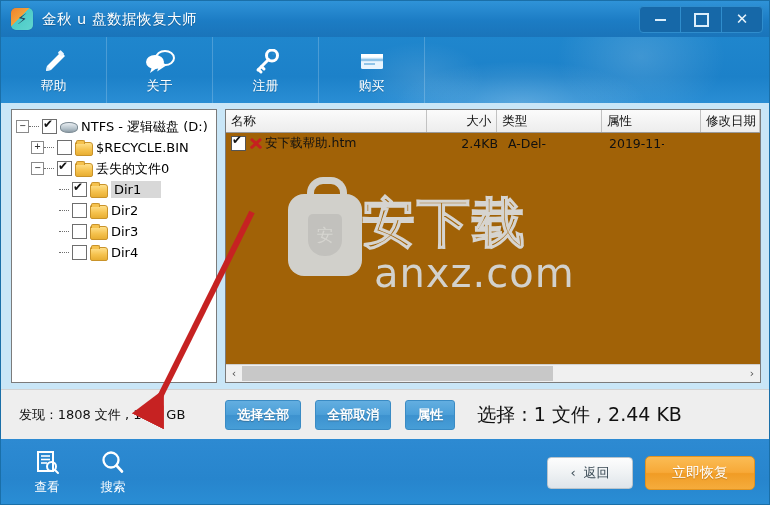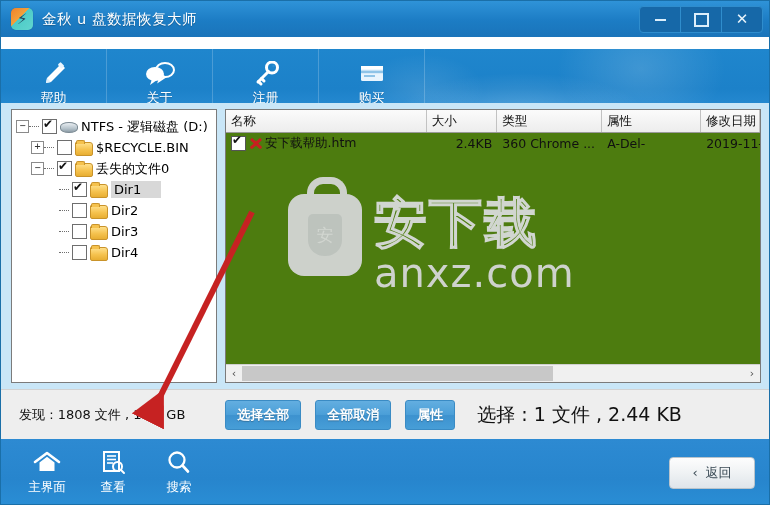--- a/index.html
+++ b/index.html
@@ -51,21 +51,21 @@
     color: #e9f4fb; font-size: 13px;
     border-right: 1px solid #2f8dcd;
   }
   #winbtns .wb:last-child { border-right: none; }
   .glyph-min { display:block; width:11px; height:0; border-top:2px solid #dbeefb; }
   .glyph-max { display:block; width:11px; height:10px; border:2px solid #dbeefb; }
   .glyph-close { font-size: 15px; line-height: 1; font-family:"DejaVu Sans", sans-serif; }
 
   
   #header {
-    position: absolute; left: 0; top: 48px; width: 770px; height: 66px;
+    position: absolute; left: 0; top: 36px; width: 770px; height: 66px;
     background:
       radial-gradient(ellipse 180px 60px at 520px 66px, rgba(255,255,255,.22), rgba(255,255,255,0) 70%),
       radial-gradient(ellipse 120px 90px at 640px 20px, rgba(255,255,255,.15), rgba(255,255,255,0) 70%),
       radial-gradient(ellipse 90px 50px at 420px 40px, rgba(255,255,255,.12), rgba(255,255,255,0) 70%),
       linear-gradient(180deg, #1f86cd 0%, #1c81c9 60%, #2a8ed4 100%);
     display: flex; align-items: stretch;
   }
   .tb-item {
     width: 105px; height: 66px;
     display: flex; flex-direction: column; align-items: center; justify-content: center;
@@ -85,21 +85,21 @@
     padding: 6px 10px;
     box-sizing: border-box;
     display: flex; gap: 8px;
   }
   #tree-pane {
     width: 206px; background: #ffffff;
     border: 1px solid #7b7b7b; box-sizing: border-box;
     padding: 6px 4px; overflow: hidden; position: relative;
   }
   #list-pane {
-    flex: 1; background: #4d7c0f;
+    flex: 1; background: #a16207;
     border: 1px solid #7b7b7b; box-sizing: border-box;
     position: relative; overflow: hidden;
   }
 
   
   .tnode { display: flex; align-items: center; height: 21px; font-size: 13px; color: #000; position: relative; }
   .tnode .expander {
     width: 11px; height: 11px; border: 1px solid #8a8a8a; background: #fff;
     font-size: 10px; line-height: 9px; text-align: center; color: #333;
     flex: 0 0 auto; font-family: "DejaVu Sans Mono", monospace;
@@ -137,21 +137,21 @@
 
   
   #list-header {
     display: flex; height: 22px; background: linear-gradient(180deg,#fbfbfb 0%, #ededed 100%);
     border-bottom: 1px solid #9a9a9a; font-size: 12.5px; color: #111;
   }
   #list-header .hc {
     border-right: 1px solid #c2c2c2; padding: 3px 5px 0 5px; box-sizing: border-box;
     white-space: nowrap; overflow: hidden;
   }
-  .hc.ralign { }
+  .hc.ralign { text-align: right; }
   
   .lrow { display: flex; height: 21px; align-items: center; font-size: 12.5px; color: #111; }
   .lrow .lc { padding: 0 5px; box-sizing: border-box; white-space: nowrap; overflow: hidden; }
   .lc.ralign { text-align: right; }
   .fcbx {
     width: 13px; height: 13px; border: 1px solid #555; background: #fff;
     display: inline-block; position: relative; vertical-align: middle; margin-right: 2px;
   }
   .fcbx.checked::after {
     content: "✔"; position: absolute; left: 0px; top: -4px; font-size: 12px; color: #111; line-height: 15px;
@@ -180,21 +180,21 @@
     content: ""; position: absolute; left: 19px; top: -17px; width: 26px; height: 26px;
     border: 7px solid #d4d6d6; border-bottom: none; border-radius: 16px 16px 0 0;
   }
   #wm-shield {
     position: absolute; left: 20px; top: 20px; width: 34px; height: 42px;
     background: #c4c7c7; border-radius: 5px 5px 16px 16px;
     display: flex; align-items: center; justify-content: center;
     color: #d9dbdb; font-size: 17px;
   }
   #wm-cn {
-    position: absolute; left: 86px; top: 0px;
+    position: absolute; left: 74px; top: 0px;
     font-size: 53px; color: transparent;
     -webkit-text-stroke: 3px #d9dbdb;
     letter-spacing: 2px; white-space: nowrap;
     font-family: "DejaVu Sans", sans-serif;
   }
   #wm-en {
     position: absolute; left: 86px; top: 62px;
     font-size: 40px; color: #d5d7d7; letter-spacing: 1px;
     font-family: "DejaVu Sans", sans-serif;
   }
@@ -422,21 +422,20 @@
         <div class="hc" style="width:60px">修改日期</div>
       </div>
 
       <div class="lrow">
         <div class="lc" style="width:205px; display:flex; align-items:center;">
           <span class="fcbx checked"></span>
           <span class="xicon"></span>
           <span>安下载帮助.htm</span>
         </div>
         <div class="lc ralign" style="width:72px">2.4KB</div>
-        <div class="lc" style="width:107px">360 Chrome ...</div>
         <div class="lc" style="width:101px">A-Del-</div>
         <div class="lc" style="width:60px">2019-11-</div>
       </div>
 
       <div id="watermark">
         <div id="wm-bag">
           <div id="wm-shield">安</div>
         </div>
         <div id="wm-cn">安下载</div>
         <div id="wm-en">anxz.com</div>
@@ -457,29 +456,20 @@
     <div class="btns">
       <div class="blue-btn">选择全部</div>
       <div class="blue-btn">全部取消</div>
       <div class="blue-btn">属性</div>
     </div>
     <div class="selinfo">选择 : 1 文件 , 2.44 KB</div>
   </div>
 
   <div id="bottom">
 
-    <div class="bb-item">
-      <div class="bb-icon">
-        <svg width="30" height="25" viewBox="0 0 30 25">
-          <path d="M3 12 L15 3 L27 12" fill="none" stroke="#ffffff" stroke-width="2.6" stroke-linejoin="round" stroke-linecap="round"></path>
-          <path d="M7.5 12.5 L7.5 21 L22.5 21 L22.5 12.5 L15 6.8 Z" fill="#ffffff"></path>
-        </svg>
-      </div>
-      <div class="bb-label">主界面</div>
-    </div>
 
     <div class="bb-item">
       <div class="bb-icon">
         <svg width="30" height="25" viewBox="0 0 30 25">
           <rect x="6" y="2" width="15" height="19" fill="none" stroke="#ffffff" stroke-width="2"></rect>
           <line x1="9" y1="6" x2="18" y2="6" stroke="#ffffff" stroke-width="1.6"></line>
           <line x1="9" y1="9.5" x2="18" y2="9.5" stroke="#ffffff" stroke-width="1.6"></line>
           <line x1="9" y1="13" x2="15" y2="13" stroke="#ffffff" stroke-width="1.6"></line>
           <circle cx="19.5" cy="16.5" r="4.5" fill="none" stroke="#ffffff" stroke-width="2"></circle>
           <line x1="23" y1="20" x2="26" y2="23" stroke="#ffffff" stroke-width="2" stroke-linecap="round"></line>
@@ -496,20 +486,21 @@
         </svg>
       </div>
       <div class="bb-label">搜索</div>
     </div>
 
     <div id="bottom-right">
       <div id="back-btn">
         <span>‹</span>
         <span>返回</span>
       </div>
+      <div id="recover-btn">立即恢复</div>
     </div>
   </div>
 
   <svg id="arrow">
     <defs>
       <marker id="ahead" markerWidth="6" markerHeight="6" refX="2.2" refY="3" orient="auto">
         <path d="M6,0 L0,3 L6,6 z" fill="#c62222"></path>
       </marker>
     </defs>
     <line x1="251" y1="211" x2="157" y2="400" stroke="#c62222" stroke-width="6" marker-end="url(#ahead)"></line>

